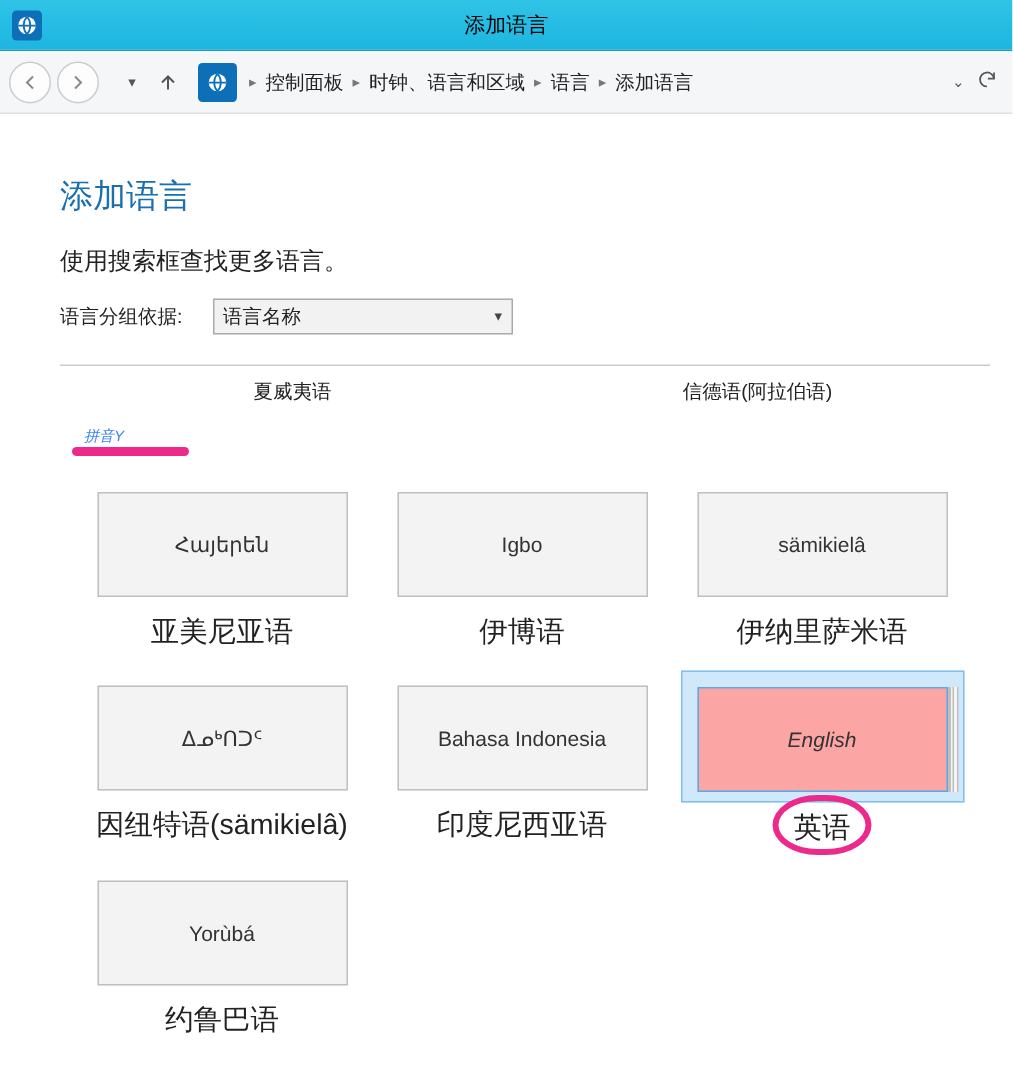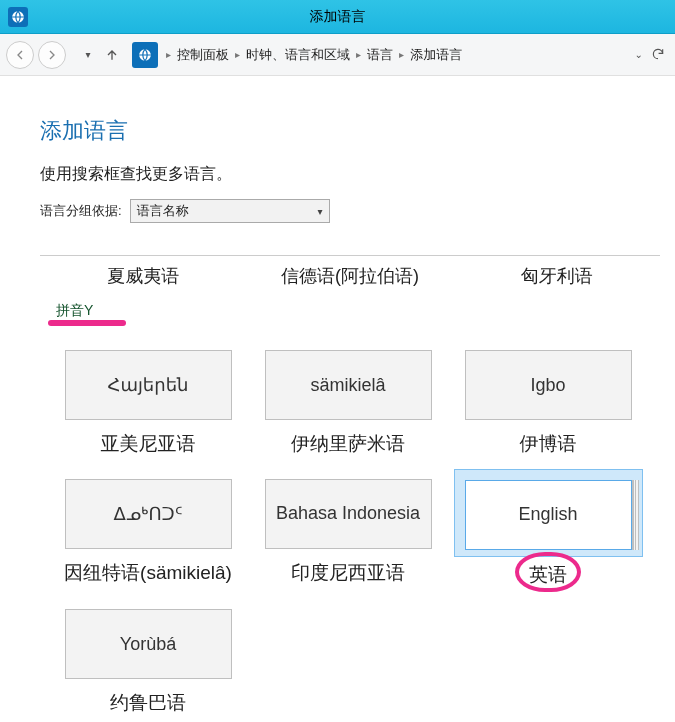--- a/index.html
+++ b/index.html
@@ -86,53 +86,54 @@
   .page-head {
     color:#1a6fb0;
     font-size:22px;
     margin: 20px 0 18px;
   }
   .page-sub {
     font-size:16px;
     margin-bottom:14px;
   }
   .group-row {
-    display:flex; align-items:center; gap:8px;
+    display:flex; align-items:center; gap:20px;
     font-size:13px;
-    margin-bottom: 32px;
+    margin-bottom: 20px;
   }
   .dropdown {
     display:flex; align-items:center;
     border:1px solid #aaa;
     background:#f2f2f2;
     height:24px;
     width:200px;
     padding: 0 6px;
     justify-content:space-between;
     font-size:13px;
   }
   .dropdown .dd-arrow { font-size:10px; color:#444; }
   .list-area {
     border-top:1px solid #ccc;
     
     width: 620px;
   }
   .prev-row {
     display:flex;
-    font-size:18px;
+    font-size:13px;
     padding: 8px 0 10px;
     justify-content: center;
   }
   .prev-row > div { flex:1; text-align:center; }
   .section-label {
-    color:#14532d;
-    font-size:14px;
+    color:#3b82f6;
+    font-size:10px;
     margin: 4px 0 12px 16px;
     position: relative;
     display:inline-block;
+    font-style:italic;
   }
   .annot-underline {
     position:absolute;
     left: -8px;
     bottom:-6px;
     width: 78px;
     height: 6px;
     background: #ec2a8c;
     border-radius: 4px;
   }
@@ -150,35 +151,36 @@
     margin-bottom: 12px;
   }
   .tile {
     width: 167px;
     height: 70px;
     border:1px solid #bfbfbf;
     background:#f3f3f3;
     display:flex;
     align-items:center;
     justify-content:center;
-    font-size:18px;
+    font-size:14px;
     color:#333;
     position:relative;
   }
   .tile.multi {
     box-shadow:
       2px 0 0 0 #bfbfbf,
       3px 0 0 0 #f3f3f3,
       4px 0 0 0 #bfbfbf,
       6px 0 0 0 #f3f3f3,
       7px 0 0 0 #bfbfbf;
   }
   .tile-cell.selected .tile {
     border:1px solid #59a9e8;
-    background:#ffffff;
+    background:#fca5a5;
+    font-style:italic;
   }
   .tile-cell.selected .tile-pad {
     background:#cfe8fa;
     border:1px solid #7fc0f0;
   }
   .tile-pad {
     padding:10px 10px 6px;
     position:relative;
   }
   .tile-label {
@@ -267,47 +269,46 @@
     <div class="dropdown">
       <span>语言名称</span>
       <span class="dd-arrow">▾</span>
     </div>
   </div>
 
   <div class="list-area">
     <div class="prev-row">
       <div>夏威夷语</div>
       <div>信德语(阿拉伯语)</div>
-      <div>匈牙利语</div>
     </div>
 
     <div class="section-label">
       <span>拼音Y</span>
       <span class="annot-underline"></span>
     </div>
 
     <div class="tile-grid">
 
       <div class="tile-cell">
         <div class="tile-pad">
             <div class="tile">Հայերեն</div>
           </div>
         <div class="tile-label">亚美尼亚语</div>
       </div>
       <div class="tile-cell">
         <div class="tile-pad">
+            <div class="tile">Igbo</div>
+          </div>
+        <div class="tile-label">伊博语</div>
+      </div>
+      <div class="tile-cell">
+        <div class="tile-pad">
             <div class="tile">sämikielâ</div>
           </div>
         <div class="tile-label">伊纳里萨米语</div>
-      </div>
-      <div class="tile-cell">
-        <div class="tile-pad">
-            <div class="tile">Igbo</div>
-          </div>
-        <div class="tile-label">伊博语</div>
       </div>
 
       <div class="tile-cell">
         <div class="tile-pad">
             <div class="tile">ᐃᓄᒃᑎᑐᑦ</div>
           </div>
         <div class="tile-label">因纽特语(sämikielâ)</div>
       </div>
 
       <div class="tile-cell">

